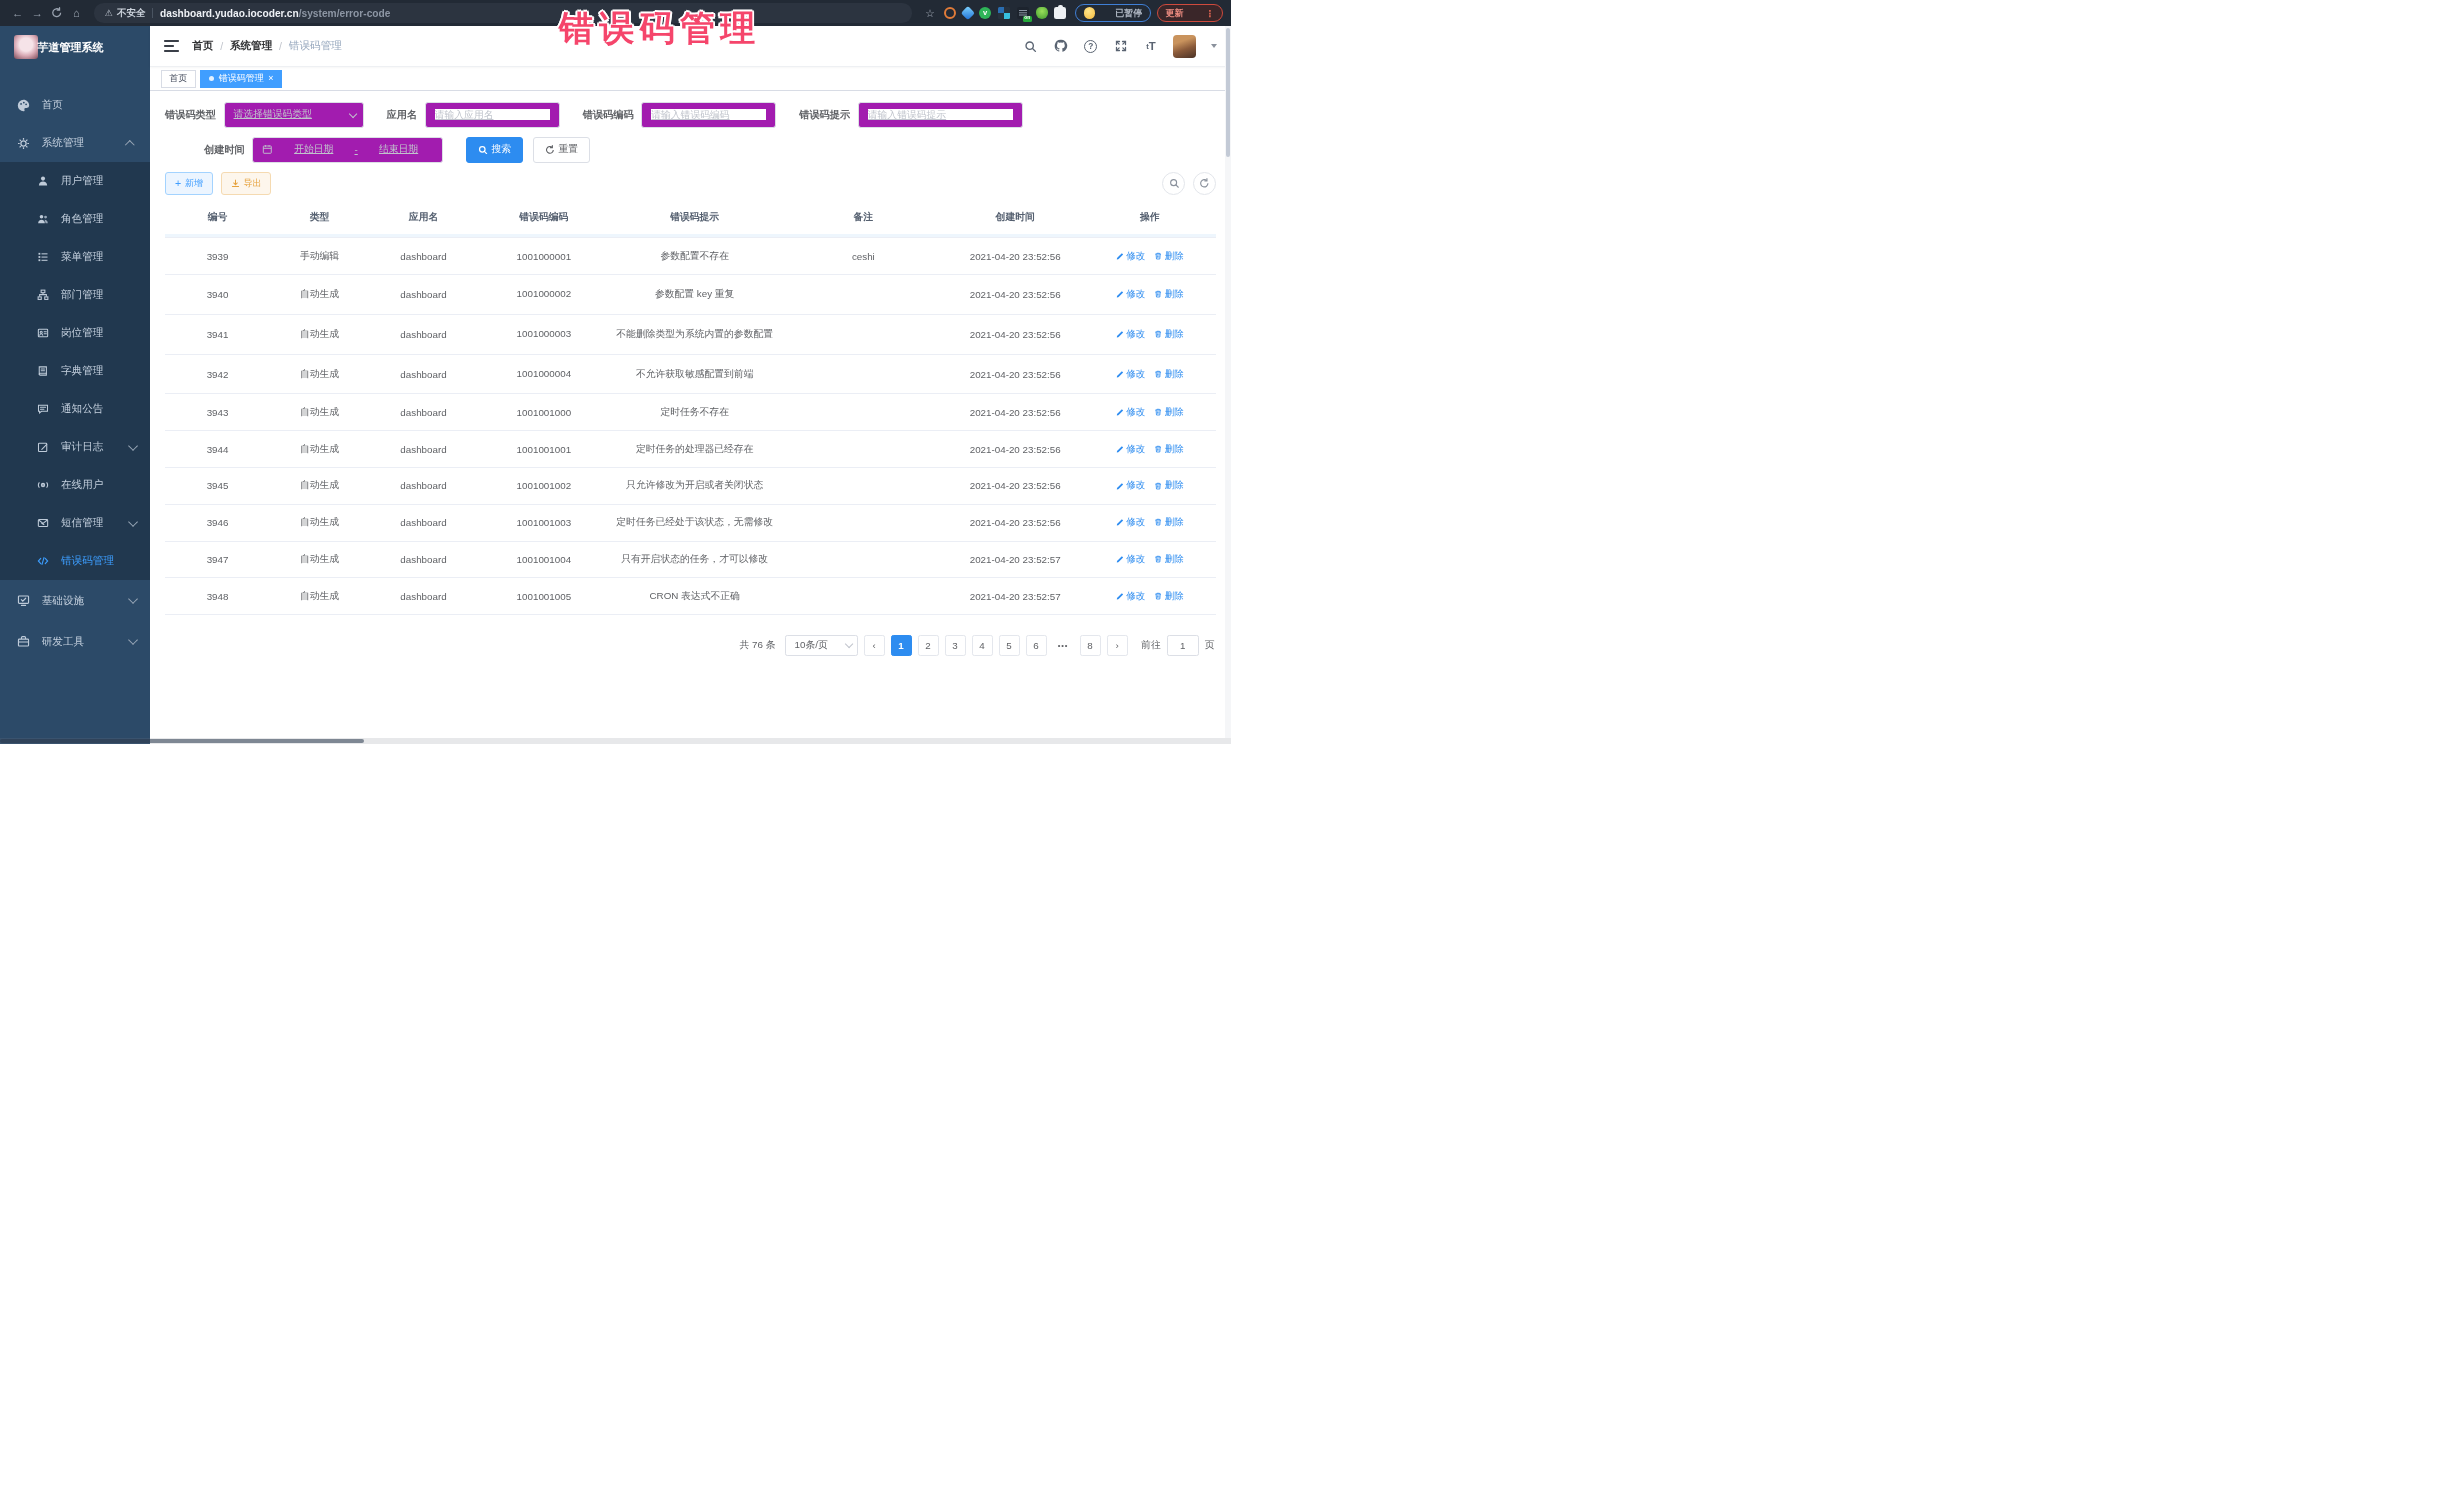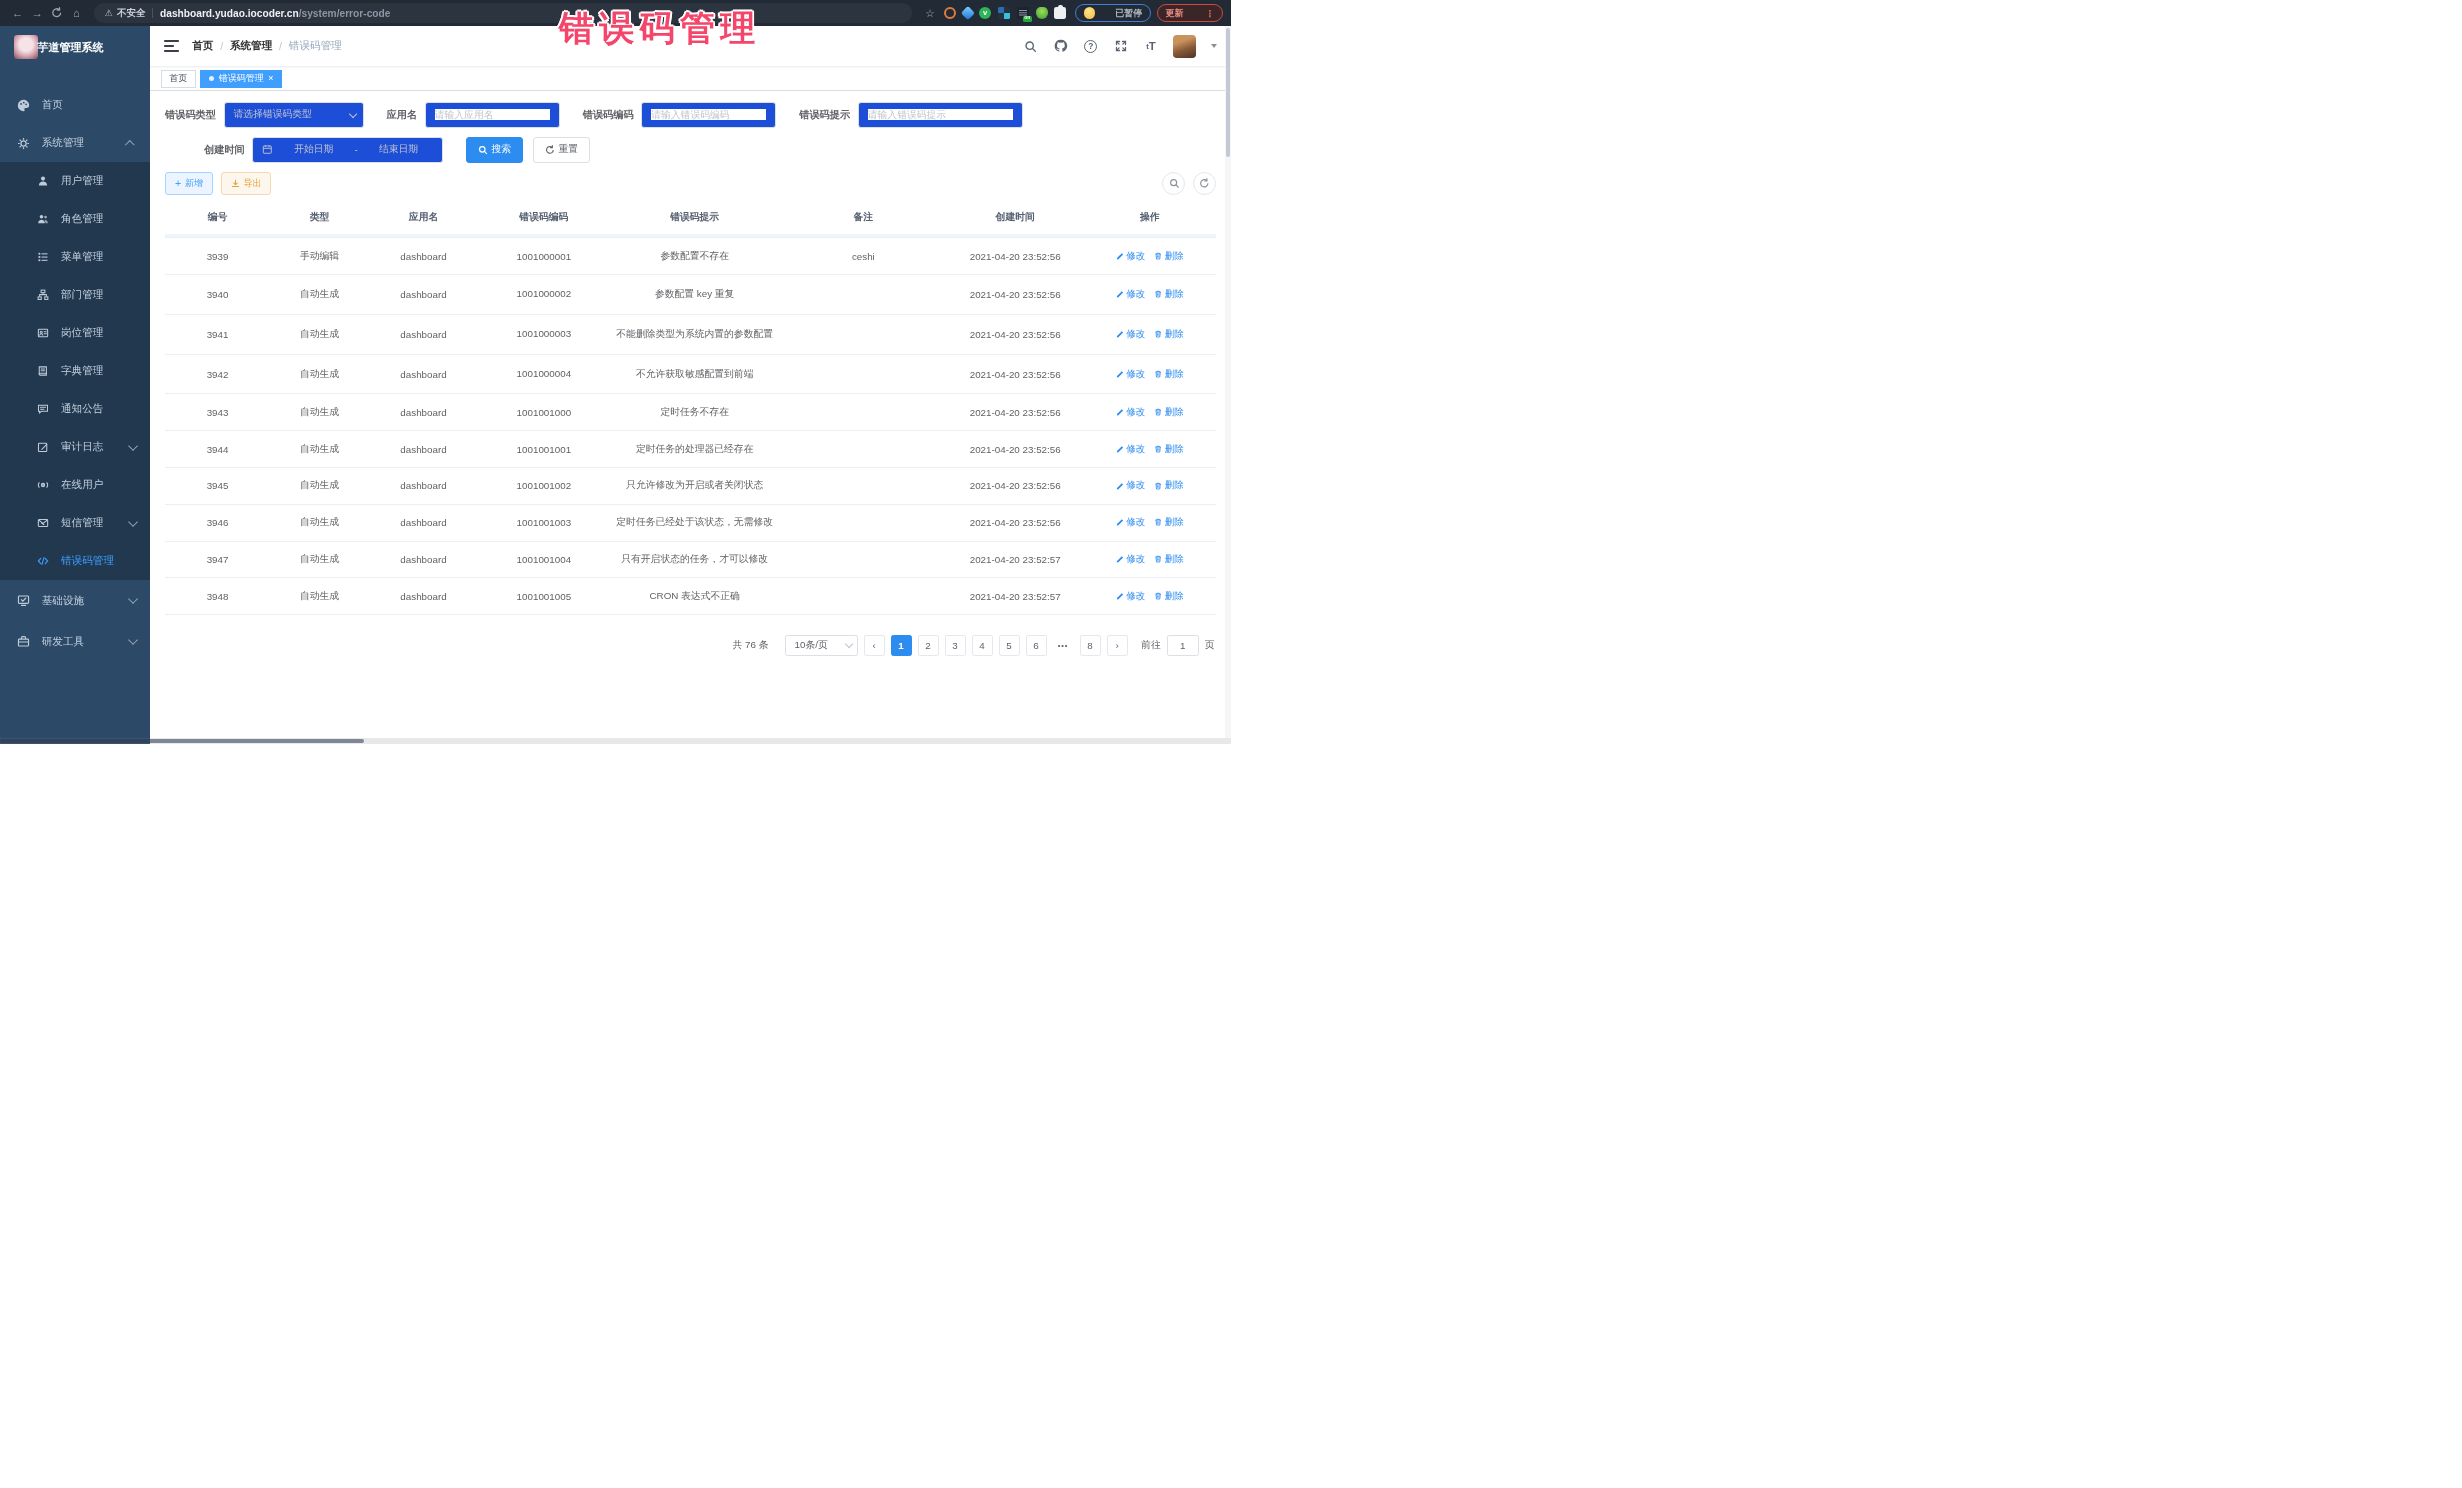--- a/index.html
+++ b/index.html
@@ -78,21 +78,21 @@
   .tag { height:18px; display:inline-flex; align-items:center; padding:0 7.6px; border:0.8px solid #d8dce5; background:#fff; color:#495060; font-size:9px; cursor:pointer; gap:4.5px; }
   .tag.active { background:#409eff; border-color:#409eff; color:#fff; }
   .tag .dot { width:5.3px; height:5.3px; border-radius:50%; background:#fff; opacity:.85; }
   .tag .close { font-size:9px; line-height:1; }
 
   
   .content { flex:1 1 auto; padding:10.6px 15px 0; position:relative; min-height:0; }
   .filter-row { display:flex; align-items:center; margin-bottom:9px; }
   .f-group { display:flex; align-items:center; margin-right:23px; }
   .f-label { font-size:10.2px; color:#606266; font-weight:bold; margin-right:7.6px; white-space:nowrap; }
-  .f-input { height:26px; border:0.8px solid #dcdfe6; border-radius:3px; background:#1d4ed8; display:flex; align-items:center; padding:0 9px; color:#c0c4cc; font-size:9.8px; position:relative; }
+  .f-input { height:26px; border:0.8px solid #dcdfe6; border-radius:3px; background:#a21caf; display:flex; align-items:center; padding:0 9px; color:#c0c4cc; font-size:9.8px; position:relative;text-decoration:underline; }
   .f-input input { border:none; outline:none; width:100%; font-size:9.8px; color:#606266; font-family:inherit; }
   .f-input input::placeholder { color:#c0c4cc; }
   .w-select { width:140px; }
   .w-app { width:135px; }
   .w-code { width:135px; }
   .w-msg { width:165px; }
   .sel-arrow { position:absolute; right:7.6px; width:6px; height:6px; border-right:1.1px solid #c0c4cc; border-bottom:1.1px solid #c0c4cc; transform:rotate(45deg) translateY(-1.5px); }
   .date-range { width:191px; gap:6px; color:#c0c4cc; }
   .date-range .ph { flex:1; text-align:center; }
   .cal-ic { color:#c0c4cc; flex:0 0 auto; }
@@ -109,21 +109,21 @@
   table { width:100%; border-collapse:collapse; table-layout:fixed; }
   th { font-size:9.8px; color:#556070; font-weight:bold; padding:9px 3px 9.8px; text-align:center; }
   .head-sep td { height:3.8px; background:#eef6fd; padding:0; }
   td { font-size:9.8px; color:#606266; text-align:center; padding:11.4px 3px; border-bottom:0.8px solid #ebeef5; word-wrap:break-word; }
   tbody tr:first-child td { border-top:0.8px solid #ebeef5; }
   .code.two-line { display:inline-block; width:61px; word-break:break-all; line-height:16px; }
   .ops a { color:#2d8cf0; text-decoration:none; margin:0 4.5px; font-size:9.5px; cursor:pointer; display:inline-flex; align-items:center; gap:2.3px; }
 
   
   .pager { display:flex; align-items:center; justify-content:flex-end; margin:19.7px 1.5px 0; gap:6px; color:#606266; font-size:9.8px; }
-  .pg-total { margin-right:10px;text-align:center; }
+  .pg-total { margin-right:3px;text-align:center; }
   .pg-size { width:73px; height:21px; border:0.8px solid #dcdfe6; border-radius:2.3px; display:flex; align-items:center; padding:0 6px 0 9px; color:#606266; position:relative; background:#fff; cursor:pointer; }
   .pg-size .sel-arrow { right:6px; }
   .pg-btn { min-width:21px; height:21px; border:0.8px solid #e4e7ed; border-radius:2.3px; background:#fff; display:inline-flex; align-items:center; justify-content:center; font-size:9.8px; color:#606266; cursor:pointer; padding:0 3px; }
   .pg-btn.active { background:#2d8cf0; border-color:#2d8cf0; color:#fff; font-weight:bold; }
   .pg-btn.ellipsis { border:none; background:transparent; letter-spacing:0.8px; font-size:7.6px; }
   .pg-goto { display:flex; align-items:center; gap:6px; margin-left:7.6px; }
   .pg-goto input { width:32px; height:21px; border:0.8px solid #dcdfe6; border-radius:2.3px; text-align:center; font-size:9.8px; color:#606266; outline:none; font-family:inherit; }
 
   
   .annotation { position:absolute; left:559px; top:4.5px; font-size:35px; font-weight:bold; color:#f5456b; letter-spacing:5.3px; z-index:50; white-space:nowrap;

